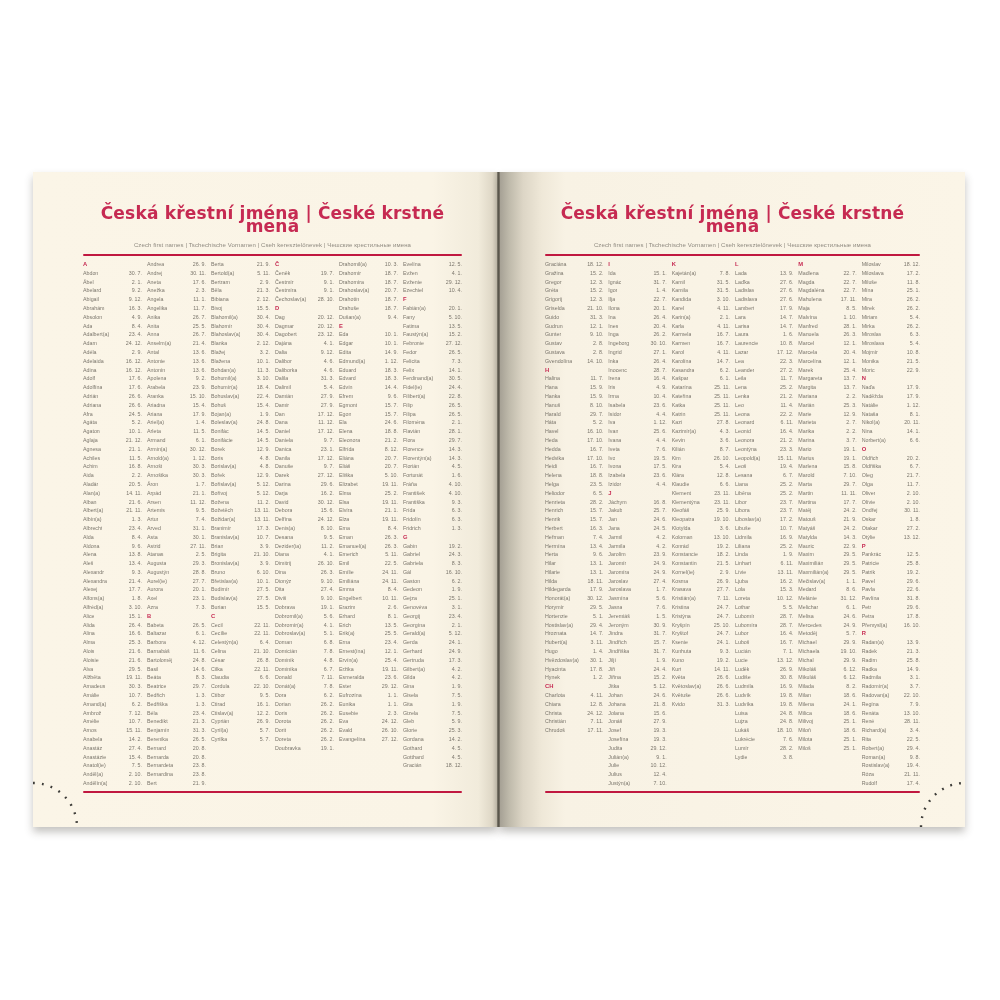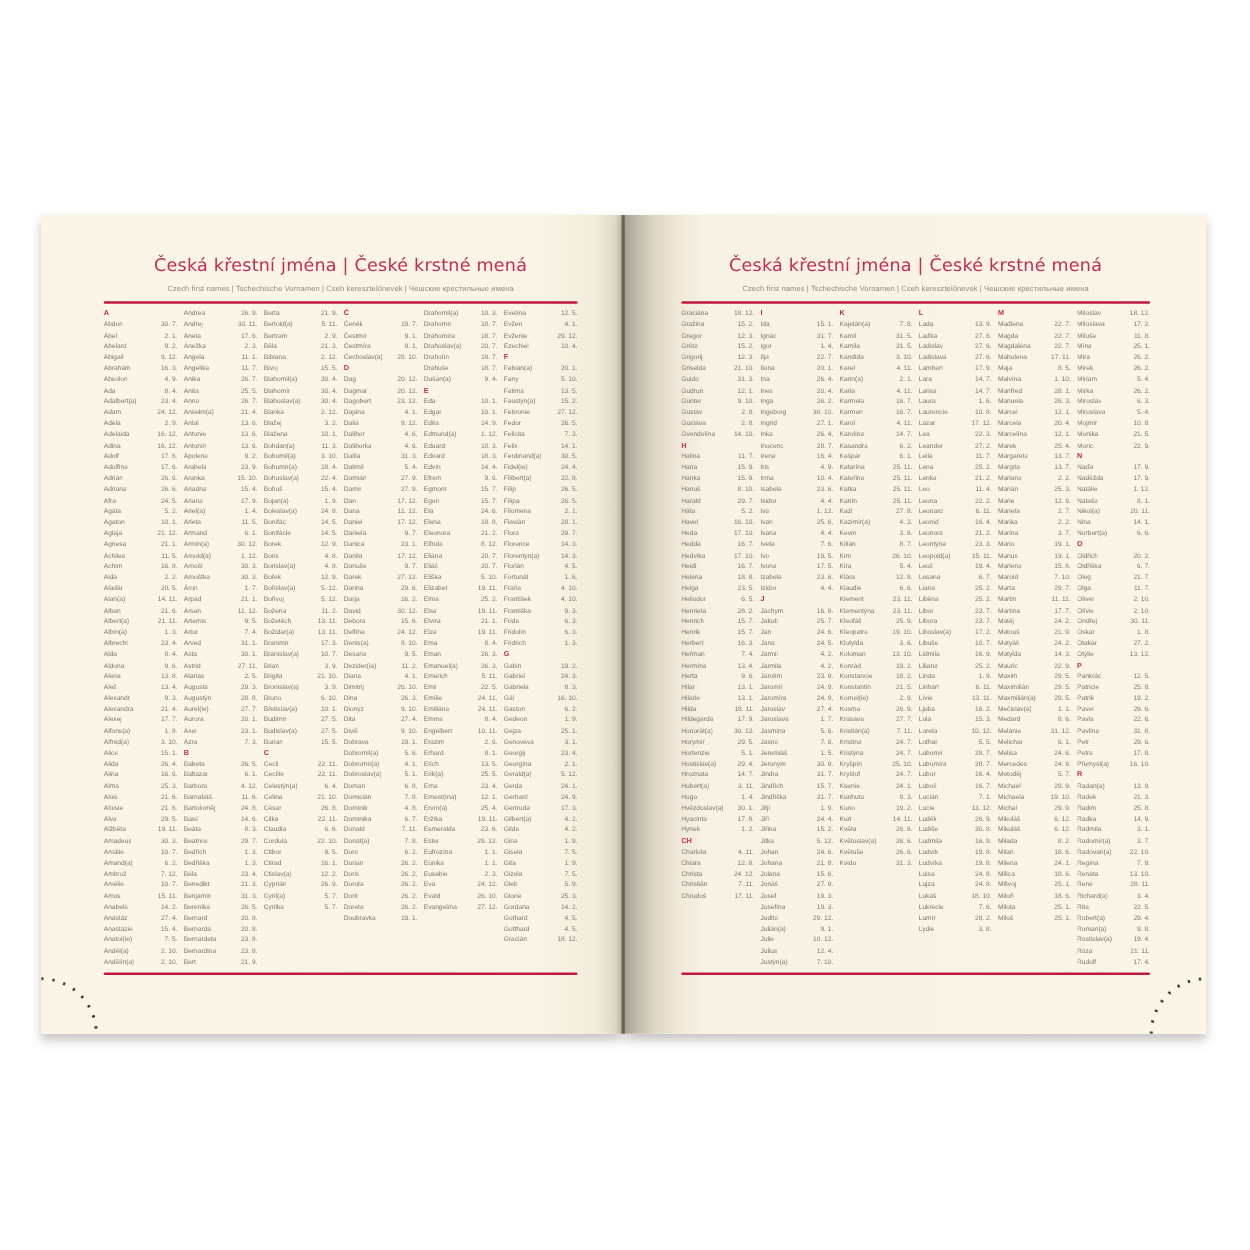--- a/index.html
+++ b/index.html
@@ -5,21 +5,21 @@
   html,body{margin:0;padding:0;}
   body{width:1000px;height:1000px;background:#ffffff;font-family:"Liberation Sans",sans-serif;position:relative;overflow:hidden;}
   .spread{position:absolute;left:33px;top:172px;width:932px;height:655px;}
   .page{position:absolute;top:0;height:655px;box-shadow:0 5px 8px rgba(60,55,45,.30);}
   .page.left{left:0;width:464px;background:linear-gradient(to right,#fbf5e7 0%,#faf4e6 86%,#f1ebdb 96%,#ded7c6 99%,#c4beae 100%);}
   .page.right{left:467px;width:465px;background:linear-gradient(to right,#a6a195 0%,#bfbaab 2%,#ddd6c6 5%,#efe8d8 9%,#f8f2e4 14%,#fbf5e7 100%);}
   .spine{position:absolute;left:464px;top:0;width:3px;height:655px;background:linear-gradient(to right,#8a8578,#5f5b50,#8a8578);}
   .inner{position:relative;height:100%;box-sizing:border-box;}
   .page.left .inner{padding:35px 35px 0 50px;}
   .page.right .inner{padding:35px 45px 0 45px;}
-  .title{font-size:14px;line-height:13px;font-weight:normal;color:#c62a52;text-align:center;letter-spacing:.2px;font-family:"DejaVu Sans",sans-serif;}
+  .title{font-size:17px;line-height:13px;font-weight:bold;color:#c62a52;text-align:center;letter-spacing:.2px;font-family:"DejaVu Sans",sans-serif;}
   .subtitle{margin-top:9px;font-size:6px;line-height:7px;color:#8f8a80;text-align:center;letter-spacing:.1px;white-space:nowrap;}
   .rule{height:2px;background:#c01840;border-radius:1px;}
   .rule.top{margin-top:5px;}
   .rule.bottom{margin-top:2px;}
   .cols{display:flex;gap:5px;margin-top:4px;height:529px;overflow:hidden;}
   .col{flex:1;min-width:0;}
   .row{display:flex;justify-content:space-between;align-items:baseline;height:8.8px;font-size:5.3px;line-height:8.8px;color:#7b766c;}
   .row .nm{white-space:nowrap;overflow:hidden;}
   .row .dt{margin-left:2px;white-space:nowrap;}
   .row.hdr{color:#c62a52;font-weight:bold;font-size:5.8px;}

